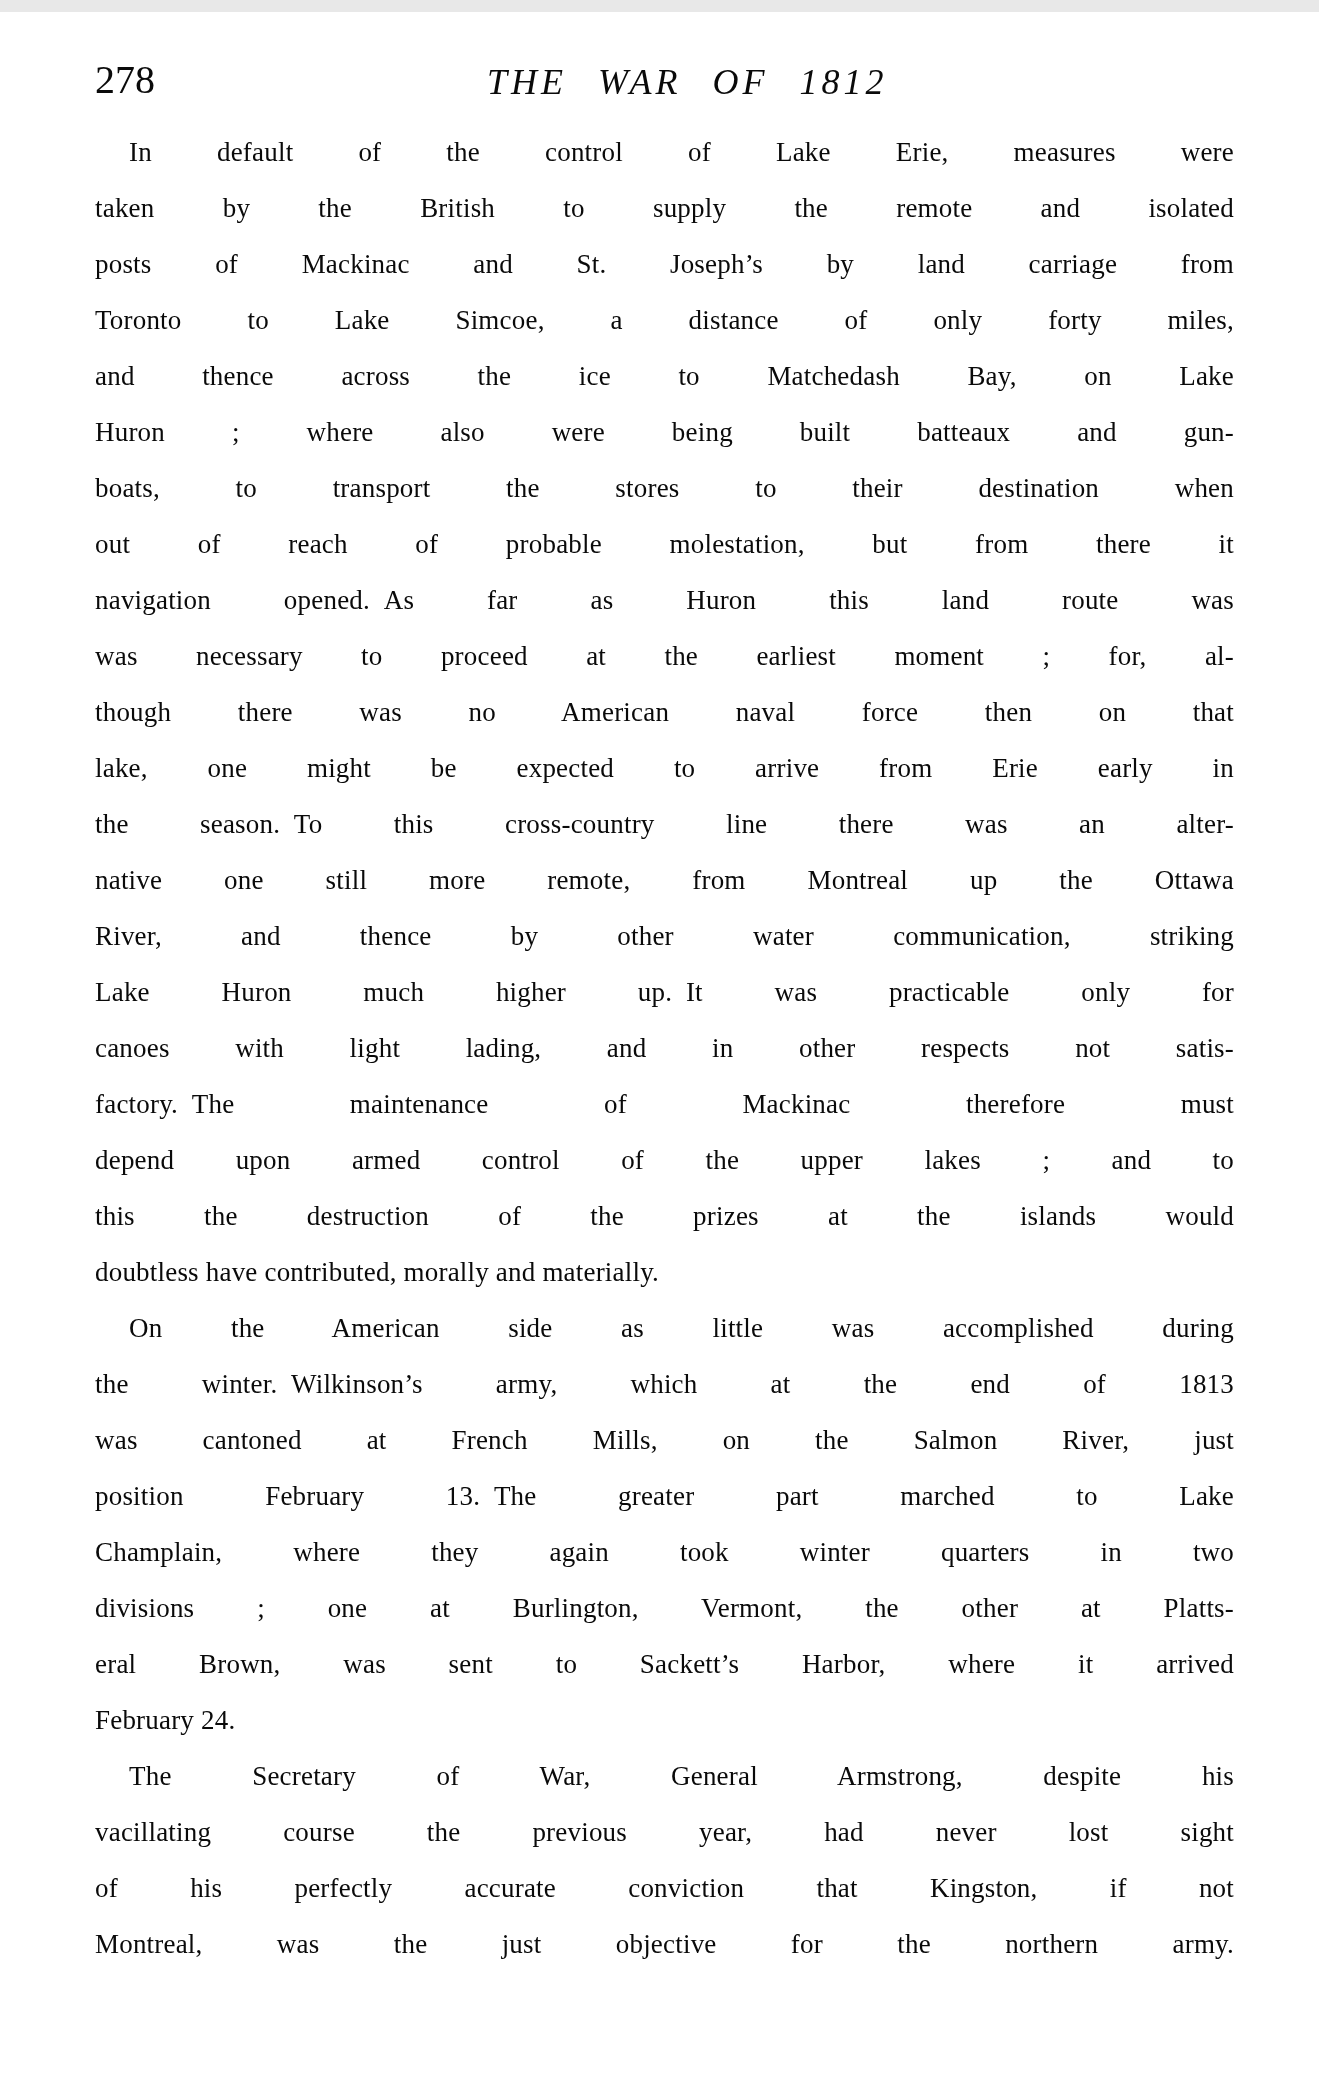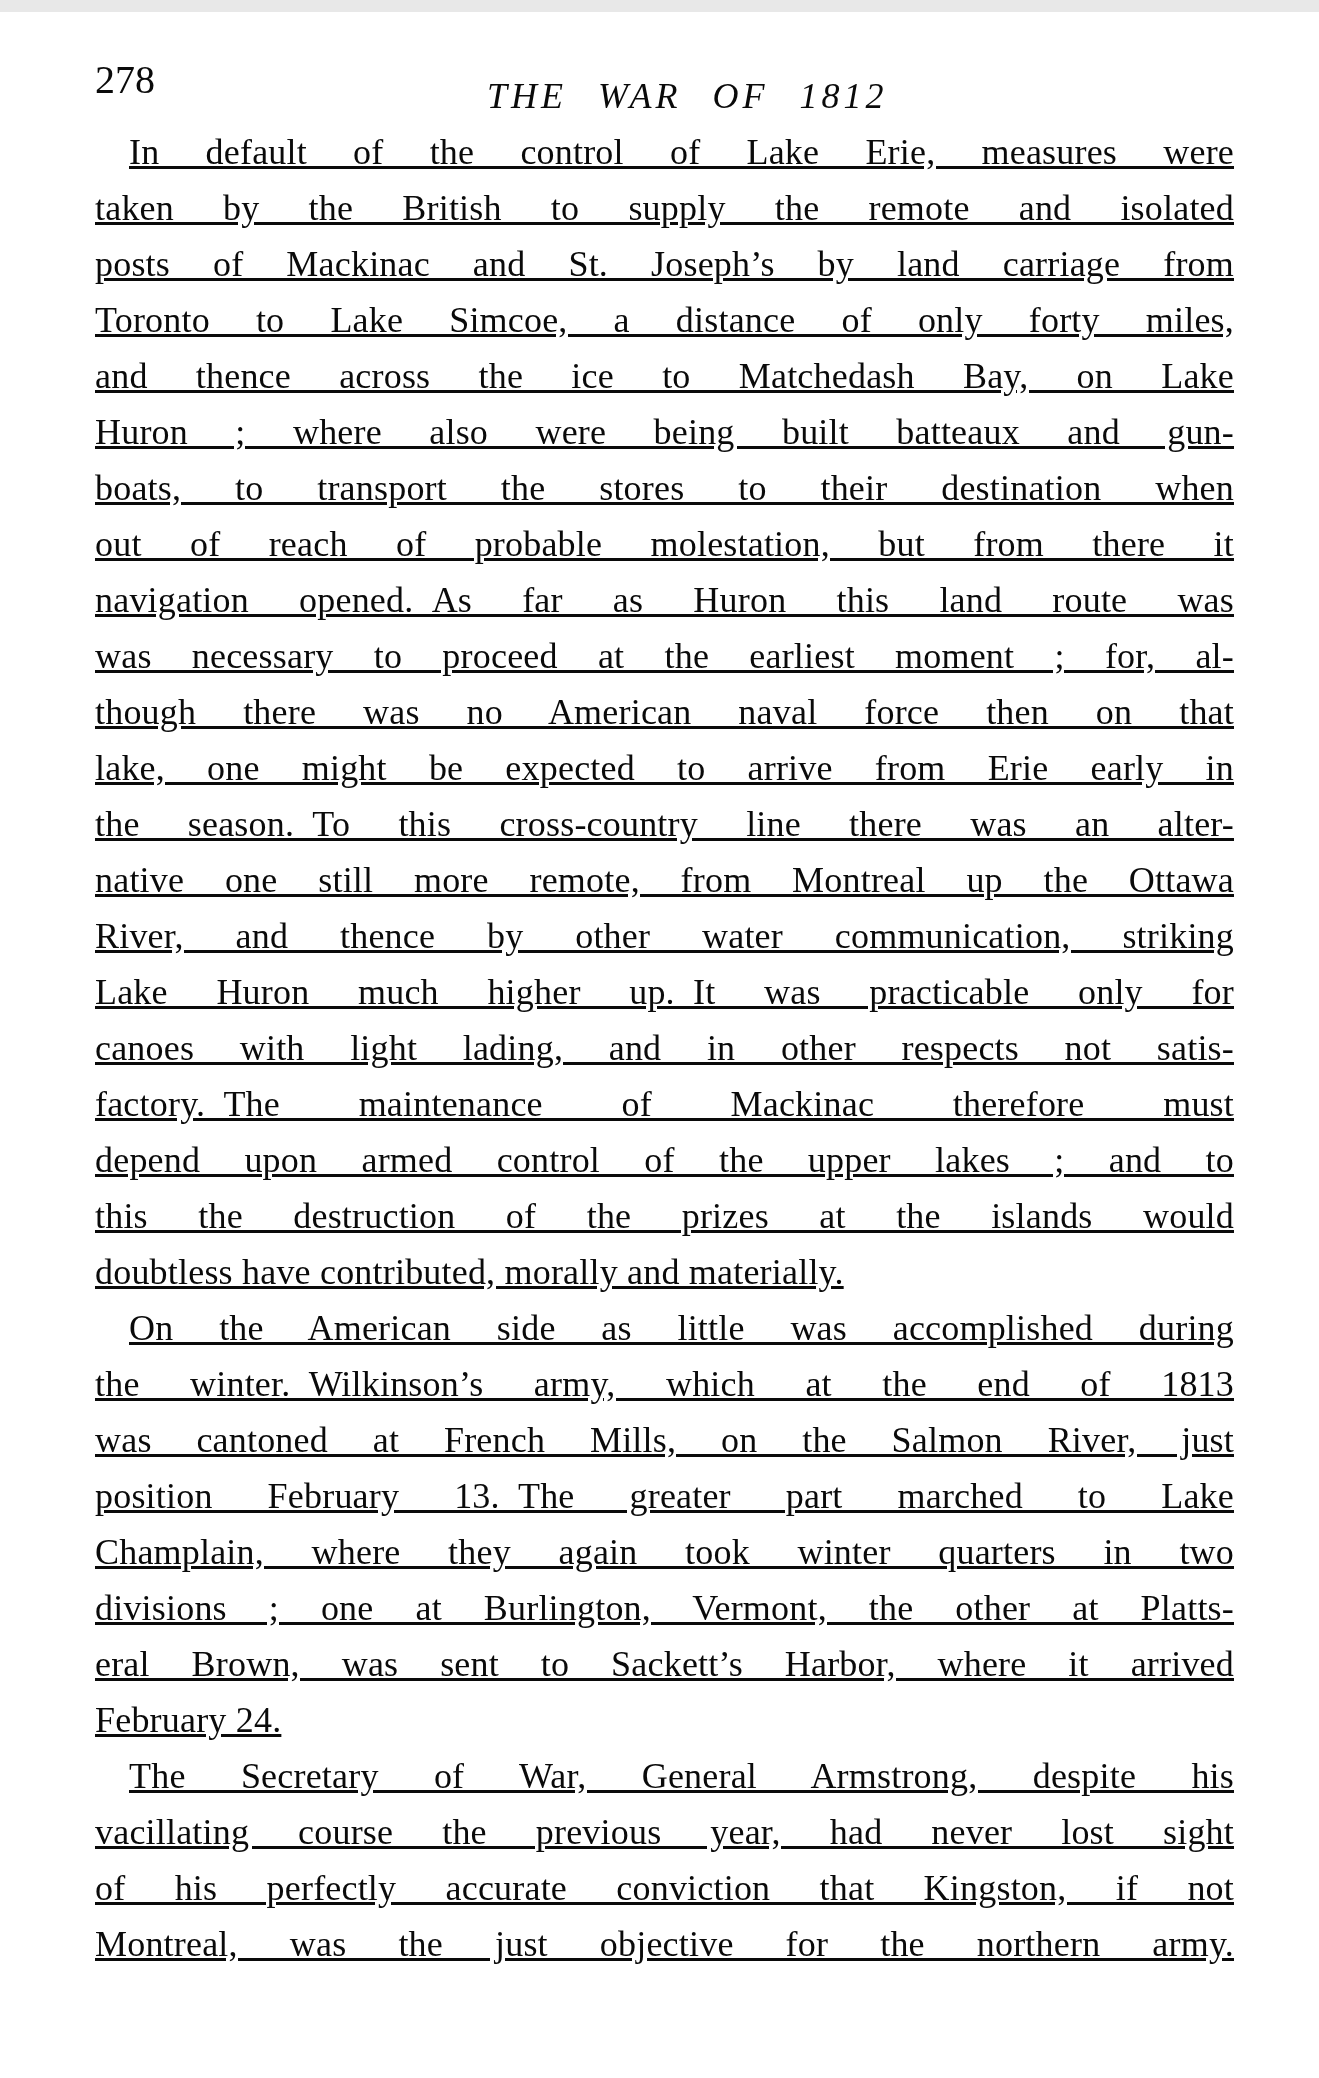--- a/index.html
+++ b/index.html
@@ -31,41 +31,40 @@
     position: absolute;
     left: 0;
     top: 0;
     font-size: 40px;
     line-height: 48px;
   }
   .running-title {
     position: absolute;
     left: 52%;
     transform: translateX(-50%);
-    top: 16px;
+    top: 2px;
     font-style: italic;
     font-size: 36px;
     line-height: 48px;
     letter-spacing: 4px;
     word-spacing: 18px;
     white-space: nowrap;
   }
   .page-body {
     margin-top: 20px;
   }
   .paragraph {
     margin: 0;
   }
   .line {
-    font-size: 36px;
+    font-size: 27px;
     line-height: 56px;
     text-align: justify;
     text-align-last: justify;
     letter-spacing: 0.2px;
-    text-decoration: underline;
   }
   .line.indent {
     text-indent: 34px;
   }
   .line.short-last {
     text-align-last: left;
   }
 </style>
 </head>
 <body>

